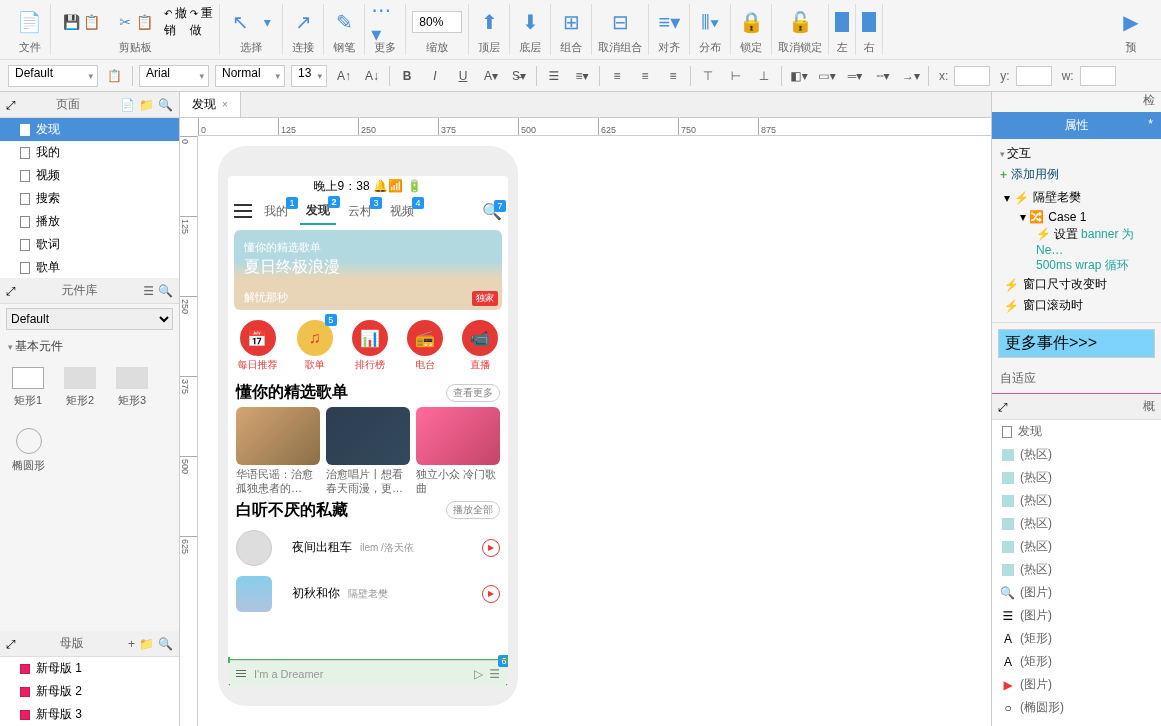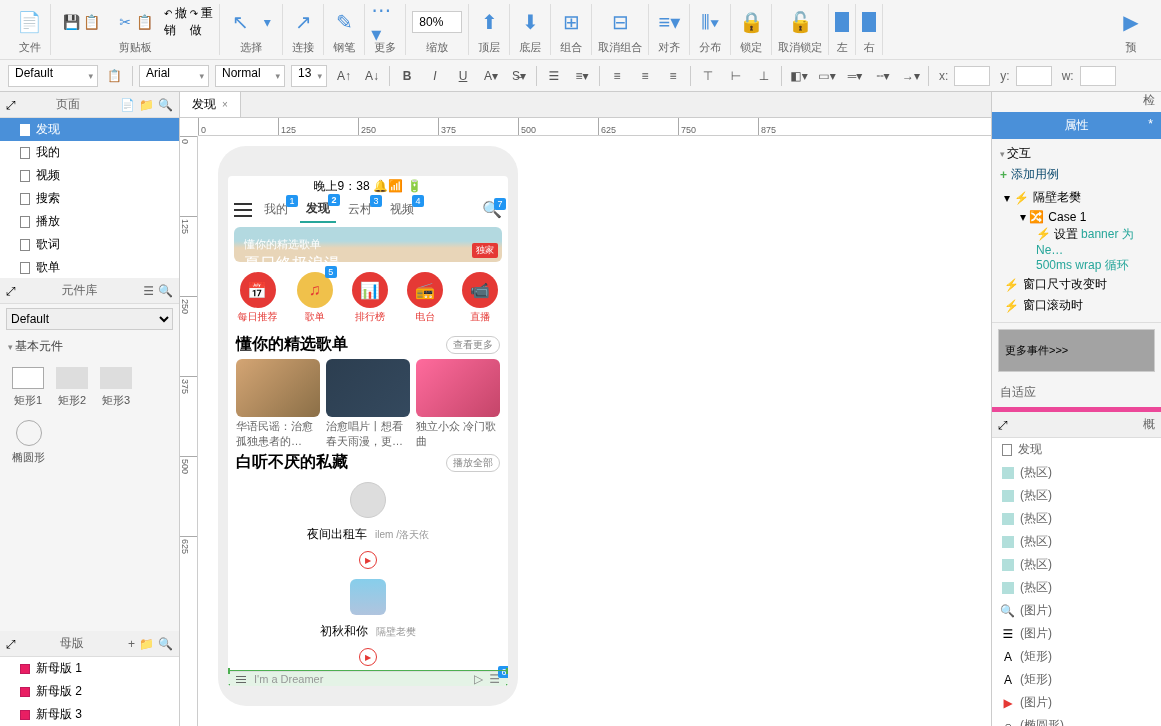--- a/index.html
+++ b/index.html
@@ -28,21 +28,21 @@
 .page-list{flex:0 0 auto;max-height:160px;overflow:auto;background:#fff;}
 .page-item{display:flex;align-items:center;gap:6px;padding:3px 20px;}
 .page-item.active{background:#4a90d9;color:#fff;}
 .page-icon{width:10px;height:12px;border:1px solid #888;background:#fff;}
 .page-item.active .page-icon{border-color:#fff;}
 .lib{flex:1;display:flex;flex-direction:column;}
 .lib-dd{padding:4px 6px;}
 .lib-dd select{width:100%;height:22px;border:1px solid #ccc;}
 .lib-sec{padding:4px 8px;color:#444;}
 .lib-sec::before{content:"▾ ";color:#888;font-size:9px;}
-.shapes{display:flex;flex-wrap:wrap;gap:12px;padding:8px 12px;}
+.shapes{display:flex;flex-wrap:wrap;gap:20px;padding:8px 12px;}
 .shape-it{display:flex;flex-direction:column;align-items:center;gap:4px;}
 .shape-box{width:32px;height:22px;border:1px solid #aaa;background:#fff;}
 .shape-box.fill{background:#ddd;border:none;}
 .shape-circle{width:26px;height:26px;border:1px solid #aaa;border-radius:50%;}
 .shape-lbl{font-size:11px;color:#555;}
 .masters{background:#fff;}
 .master-it{display:flex;align-items:center;gap:6px;padding:3px 20px;}
 .master-ico{width:10px;height:10px;background:#e91e63;border:1px solid #c2185b;}
 .center{flex:1;display:flex;flex-direction:column;background:#fff;overflow:hidden;}
 .tabs{height:26px;display:flex;align-items:center;background:#f0f0f0;border-bottom:1px solid #ccc;}
@@ -81,21 +81,21 @@
 .sec-t{font-weight:bold;font-size:16px;}
 .sec-more{font-size:10px;color:#888;border:1px solid #ccc;border-radius:10px;padding:1px 6px;}
 .cards{display:flex;gap:6px;padding:0 8px;}
 .card{flex:1;}
 .card-img{width:100%;height:58px;border-radius:6px;background:#888;}
 .card-img.c1{background:linear-gradient(135deg,#d4a574,#8b6f47);}
 .card-img.c2{background:linear-gradient(135deg,#2c3e50,#34495e);}
 .card-img.c3{background:linear-gradient(135deg,#ff6b9d,#c44569);}
 .card-t{font-size:11px;color:#666;margin-top:2px;line-height:1.3;}
 .songs{padding:0 8px;}
-.song{display:flex;align-items:center;gap:8px;padding:5px 0;flex-direction:column;}
+.song{display:flex;align-items:center;gap:20px;padding:5px 0;}
 .song-img{width:36px;height:36px;border-radius:6px;background:#ddd;}
 .song-img.s1{border:1px solid #ccc;border-radius:50%;}
 .song-img.s2{background:linear-gradient(#87ceeb,#b0c4de);}
 .song-info{flex:1;display:flex;align-items:center;gap:8px;}
 .song-name{font-size:12px;}
 .song-artist{font-size:10px;color:#999;}
 .song-play{width:18px;height:18px;border:1px solid #e53935;border-radius:50%;display:flex;align-items:center;justify-content:center;color:#e53935;font-size:8px;}
 .player{height:26px;border-top:1px solid #e0e0e0;background:#e8f5e9;display:flex;align-items:center;gap:8px;padding:0 8px;position:relative;}
 .player-lines{display:flex;flex-direction:column;gap:2px;}
 .player-lines span{width:10px;height:1px;background:#666;}
@@ -106,22 +106,22 @@
 .prop-tab .star{position:absolute;right:8px;top:5px;}
 .interact{padding:6px 8px;border-bottom:1px solid #ddd;}
 .inter-t::before{content:"▾ ";color:#888;font-size:9px;}
 .add-case{color:#0c4a6e;padding:4px 0;display:flex;align-items:center;gap:4px;}
 .add-case::before{content:"+";color:#4caf50;font-weight:bold;}
 .event-tree{padding-left:4px;font-size:12px;}
 .ev{padding:2px 0;display:flex;align-items:center;gap:4px;}
 .ev-flash{color:#ff9800;}
 .ev-action{padding-left:32px;font-size:11px;}
 .ev-action .g{color:#26a69a;}
-.more-ev{border:1px solid #ccc;background:#a3a3a3;padding:13px 6px;margin:6px;font-size:11px;}
-.adapt{padding:6px 8px;border-bottom:5px solid #ec4899;color:#666;}
+.more-ev{border:1px solid #ccc;background:#7dd3fc;padding:3px 6px;margin:6px;font-size:16px;}
+.adapt{padding:6px 8px;border-bottom:1px solid #ec4899;color:#666;}
 .outline{flex:1;overflow:auto;background:#fff;}
 .outl-it{display:flex;align-items:center;gap:6px;padding:3px 10px;}
 .outl-ico{width:12px;height:12px;display:flex;align-items:center;justify-content:center;}
 .hot{background:#b2dfdb;}
 .outl-txt{color:#666;font-size:12px;}
 .sel-marker{position:absolute;border:1px solid #4caf50;background:rgba(76,175,80,0.02);}
 .sel-handle{width:6px;height:6px;background:#4caf50;position:absolute;}
 </style>
 </head>
 <body>

